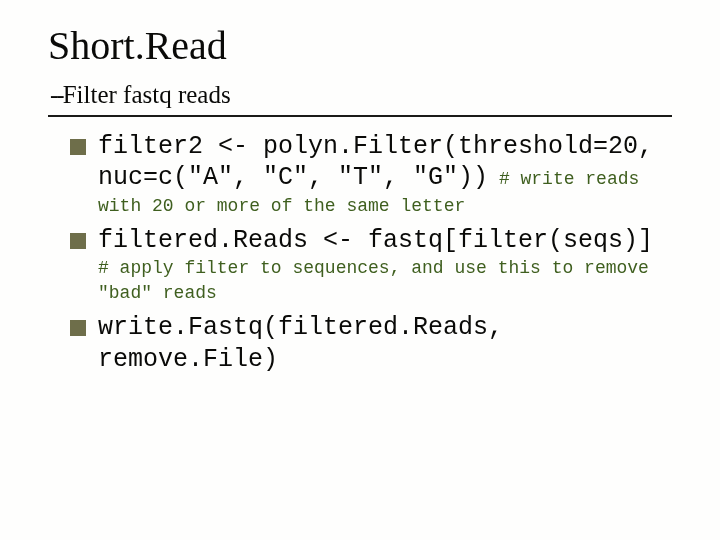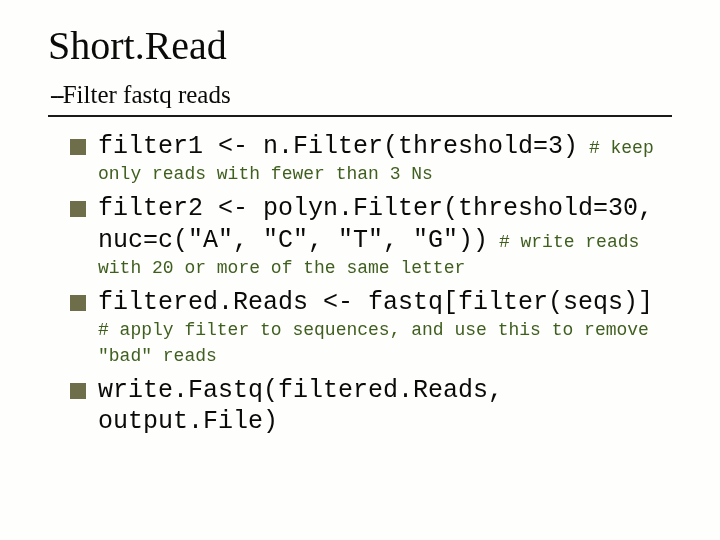--- a/index.html
+++ b/index.html
@@ -72,36 +72,27 @@
 <div class="slide">
 
   <h1 class="title">Short.Read</h1>
 
   <div class="subtitle">
     <span class="dash">--</span><span>Filter fastq reads</span>
   </div>
 
   <hr class="hr">
 
-  <div class="block">
-    <div class="bullet-row">
-      <span class="bullet"></span>
-      <div>
-        <span class="code-main">filter1 &lt;- n.Filter(threshold=</span><span class="code-main num">3</span><span class="code-main">)</span><span class="comment"> # keep</span>
-      </div>
-    </div>
-    <div class="comment cont">only reads with fewer than 3 Ns</div>
-  </div>
 
   <div class="block">
     <div class="bullet-row">
       <span class="bullet"></span>
       <div>
         <div>
-          <span class="code-main">filter2 &lt;- polyn.Filter(threshold=</span><span class="code-main num">30</span><span class="code-main">,</span>
+          <span class="code-main">filter2 &lt;- polyn.Filter(threshold=</span><span class="code-main num">20</span><span class="code-main">,</span>
         </div>
         <div>
           <span class="code-main">nuc=c("A", "C", "T", "G"))</span><span class="comment"> # write reads</span>
         </div>
       </div>
     </div>
     <div class="comment cont">with 20 or more of the same letter</div>
   </div>
 
 
@@ -112,18 +103,18 @@
         <span class="code-main">filtered.Reads &lt;- fastq[filter(seqs)]</span>
       </div>
     </div>
     <div class="comment cont"># apply filter to sequences, and use this to remove "bad" reads</div>
   </div>
 
   <div class="block">
     <div class="bullet-row">
       <span class="bullet"></span>
       <div>
-        <span class="code-main">write.Fastq(filtered.Reads, output.File)</span>
+        <span class="code-main">write.Fastq(filtered.Reads, remove.File)</span>
       </div>
     </div>
   </div>
 
 </div>
 
 </body></html>

